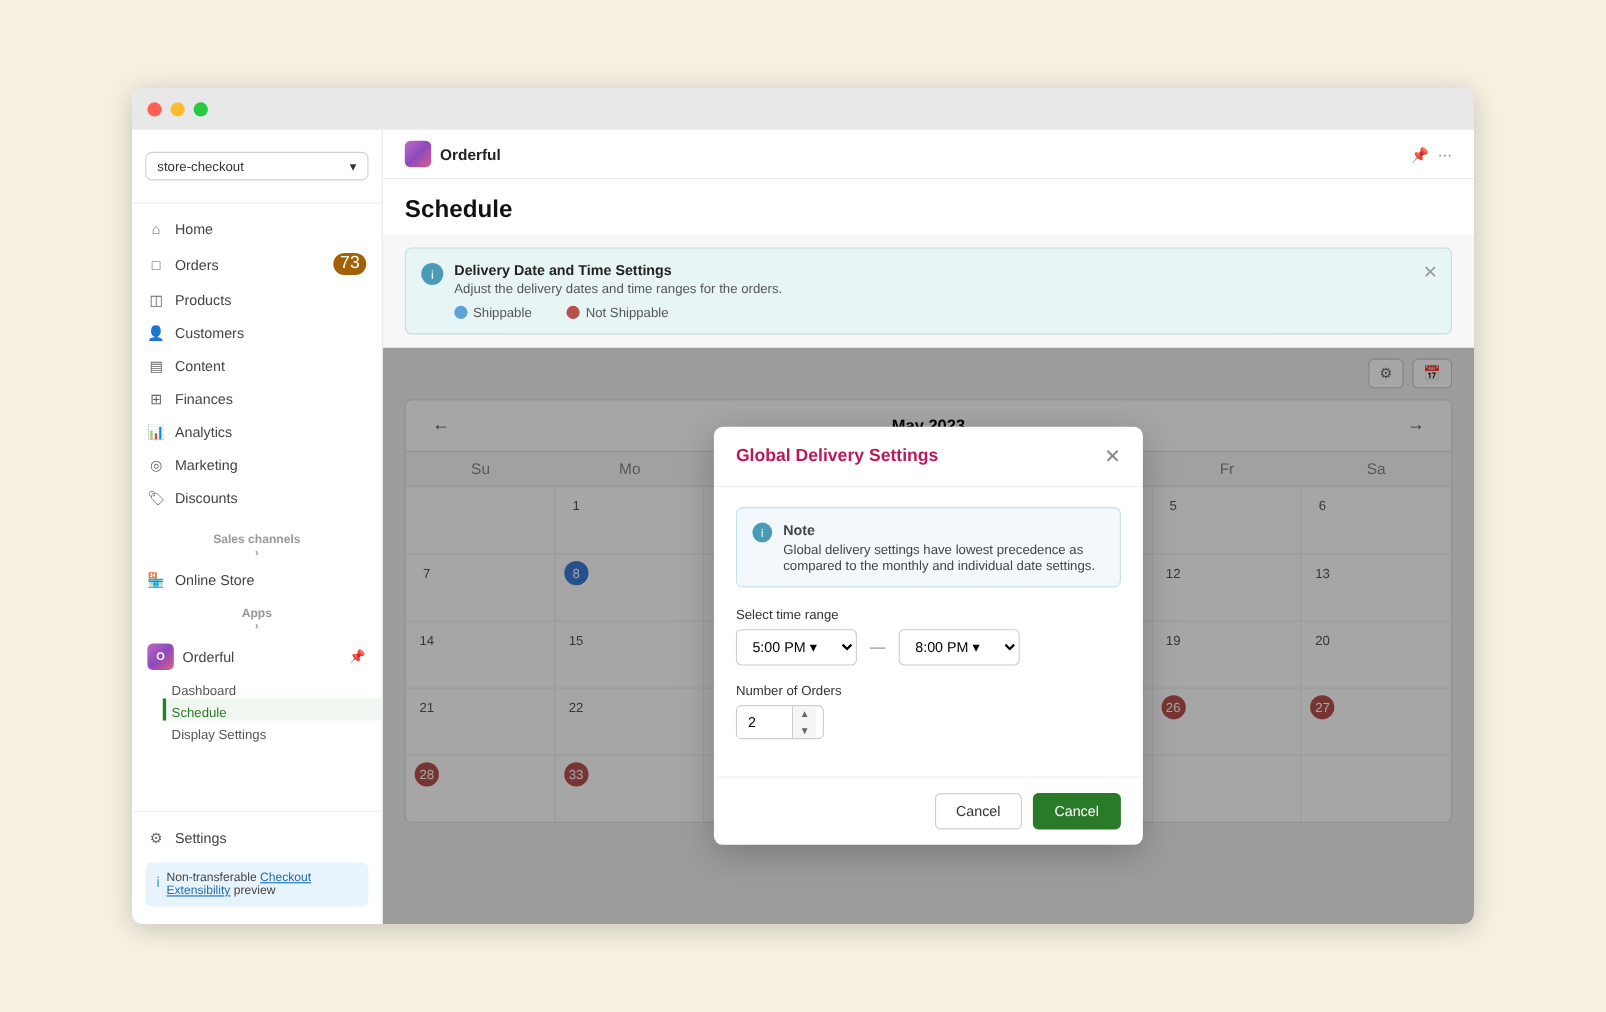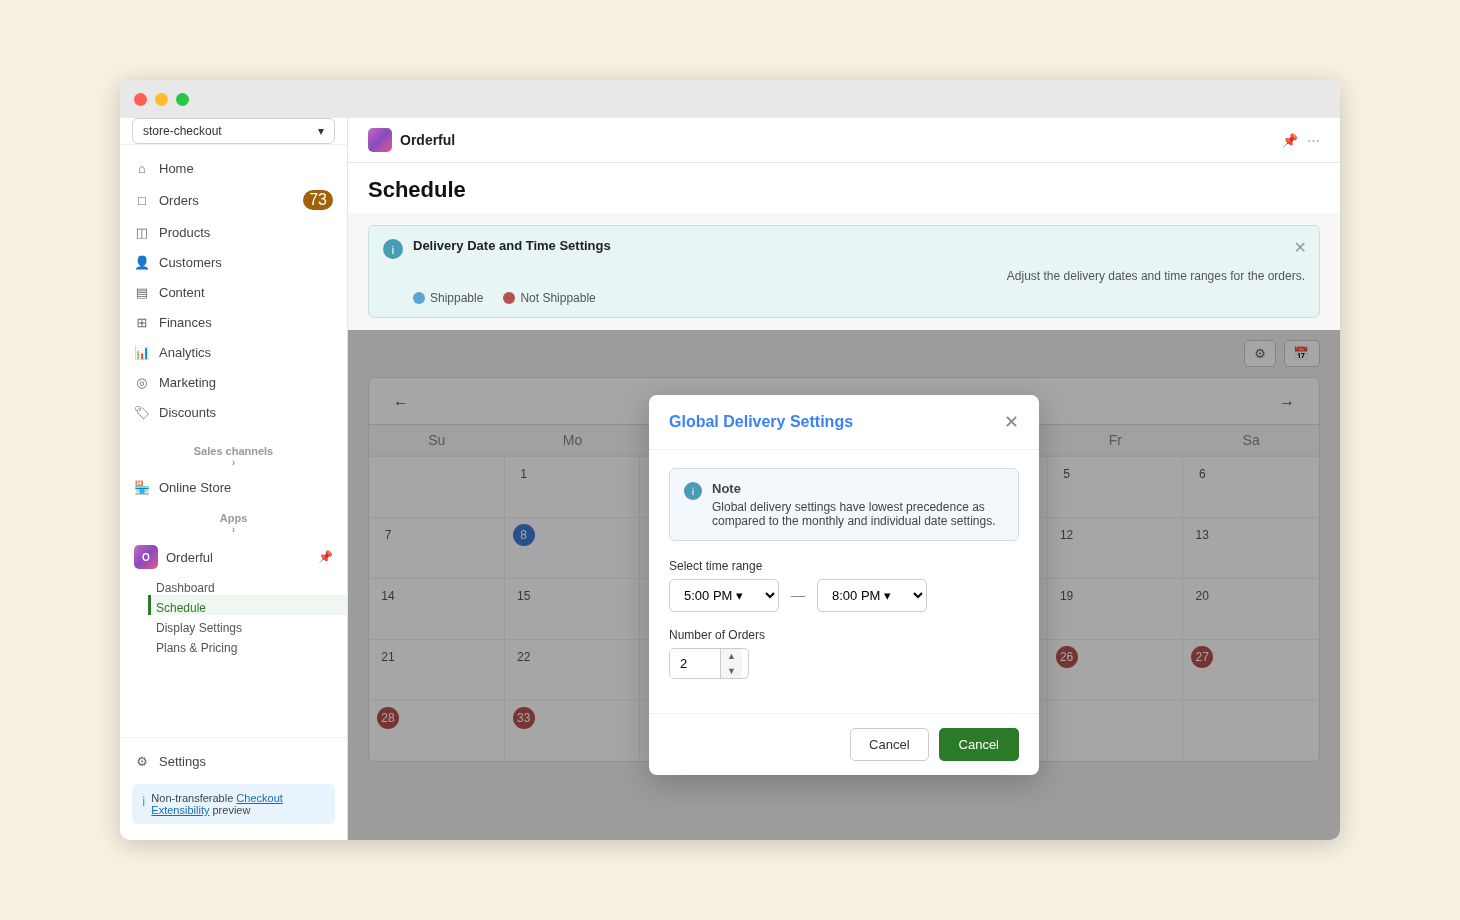--- a/index.html
+++ b/index.html
@@ -43,21 +43,21 @@
     .sidebar {
       width: 228px;
       background: #fff;
       border-right: 1px solid #e5e5e5;
       display: flex;
       flex-direction: column;
       overflow-y: auto;
       flex-shrink: 0;
     }
     .sidebar-store-select {
-      padding: 0 12px;
+      padding: 20px 12px;
       border-bottom: 1px solid #eee;
     }
     .store-dropdown {
       width: 100%;
       background: #fff;
       border: 1px solid #d1d1d1;
       border-radius: 6px;
       padding: 5px 10px;
       font-size: 12px;
       color: #333;
@@ -233,22 +233,22 @@
       color: #fff;
       font-size: 11px;
       display: flex;
       align-items: center;
       justify-content: center;
       flex-shrink: 0;
       margin-top: 1px;
     }
     .alert-content { flex: 1; }
     .alert-title { font-weight: 600; font-size: 13px; color: #222; }
-    .alert-desc { font-size: 12px; color: #555; margin-top: 16px; text-align: right; }
-    .alert-legend { display: flex; gap: 20px; margin-top: 8px; }
+    .alert-desc { font-size: 12px; color: #555; margin-top: 2px; }
+    .alert-legend { display: flex; gap: 32px; margin-top: 8px; }
     .legend-item { display: flex; align-items: center; gap: 5px; font-size: 12px; color: #555; }
     .legend-dot { width: 12px; height: 12px; border-radius: 50%; }
     .legend-dot.shippable { background: #5ba5d6; }
     .legend-dot.not-shippable { background: #b5524f; }
     .alert-close {
       position: absolute;
       right: 12px;
       top: 12px;
       cursor: pointer;
       color: #999;
@@ -367,21 +367,21 @@
       padding: 0;
       overflow: hidden;
     }
     .modal-header {
       display: flex;
       align-items: center;
       justify-content: space-between;
       padding: 16px 20px;
       border-bottom: 1px solid #eee;
     }
-    .modal-title { font-size: 16px; font-weight: 600; color: #3b82f6; }
+    .modal-title { font-size: 16px; font-weight: 600; color: #be185d; }
     .modal-close { background: none; border: none; cursor: pointer; color: #888; font-size: 18px; }
     .modal-body { padding: 18px 20px; }
     .modal-note {
       background: #f2f8fb;
       border: 1px solid #c8dff0;
       border-radius: 6px;
       padding: 12px 14px;
       display: flex;
       gap: 10px;
       margin-bottom: 18px;
@@ -563,23 +563,20 @@
       </div>
       <div class="sub-nav">
         <div class="sub-item">
           <span>Dashboard</span>
         </div>
         <div class="sub-item active">
           <span>Schedule</span>
         </div>
         <div class="sub-item">
           <span>Display Settings</span>
-        </div>
-        <div class="sub-item">
-          <span>Plans &amp; Pricing</span>
         </div>
       </div>
 
       <div class="sidebar-bottom">
         <div class="settings-item">
           <span class="nav-icon">⚙</span>
           <span>Settings</span>
         </div>
         <div class="info-banner">
           <span style="color:#4a9bb5;font-size:13px;">ℹ</span>

